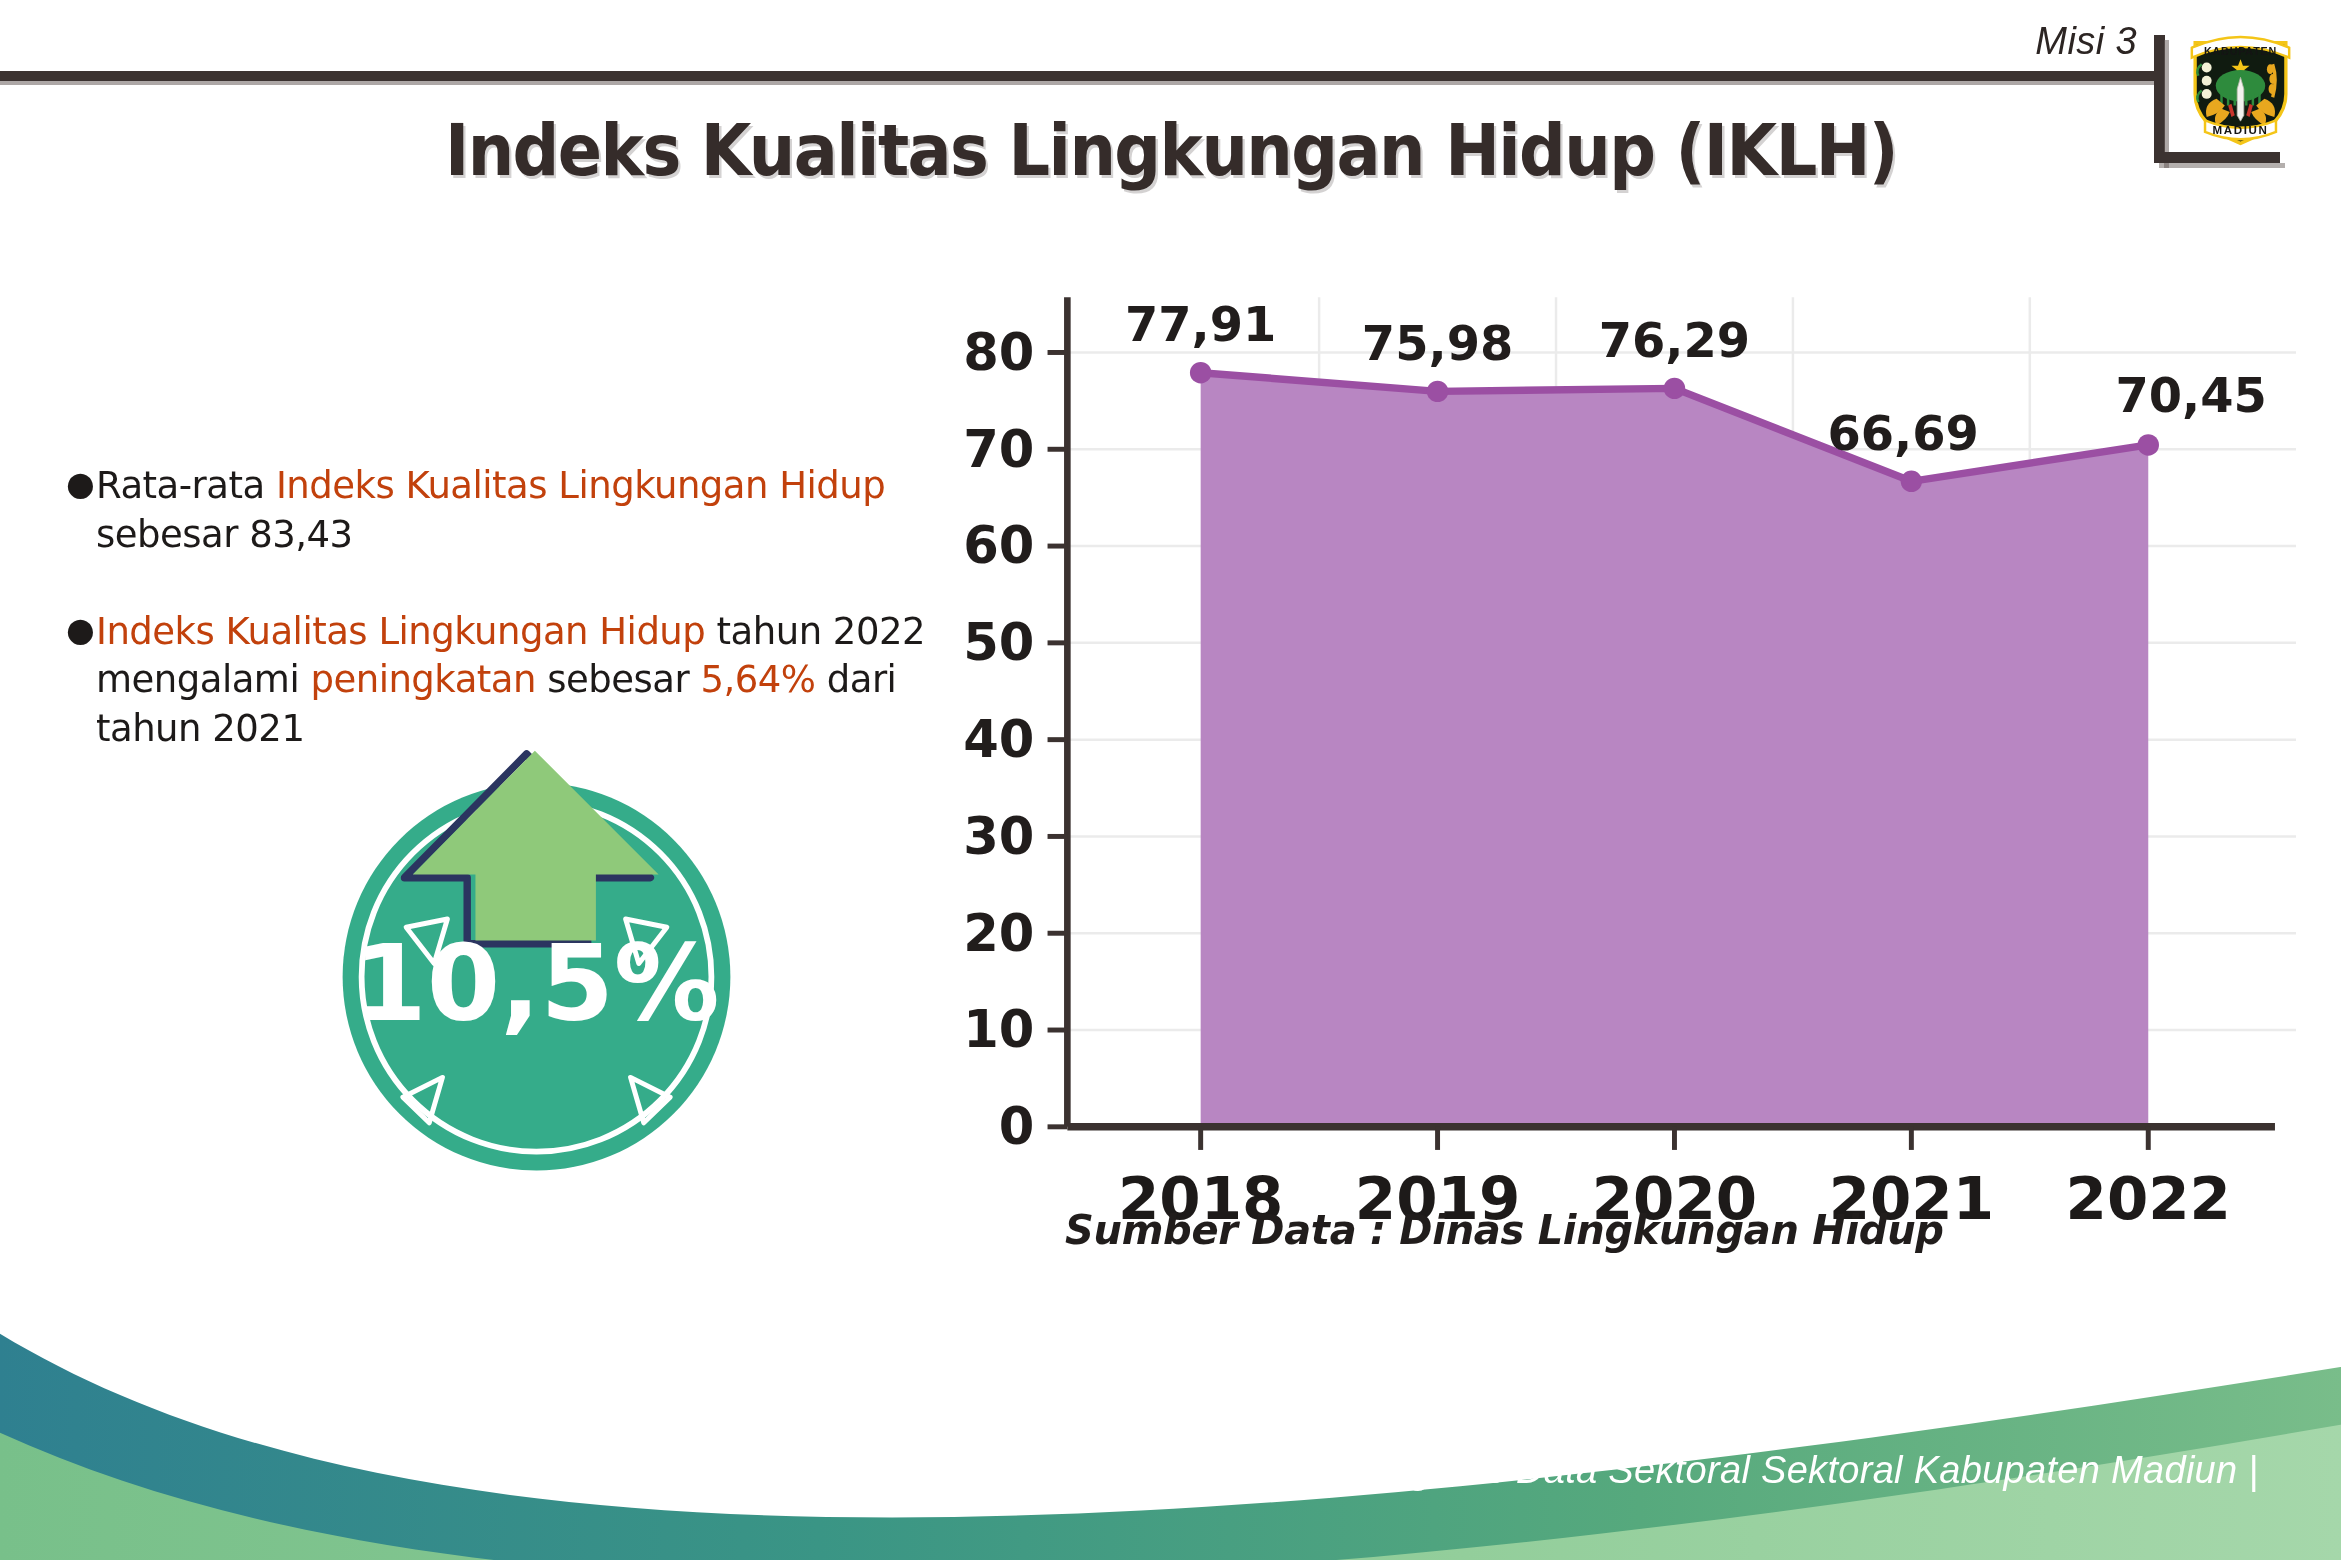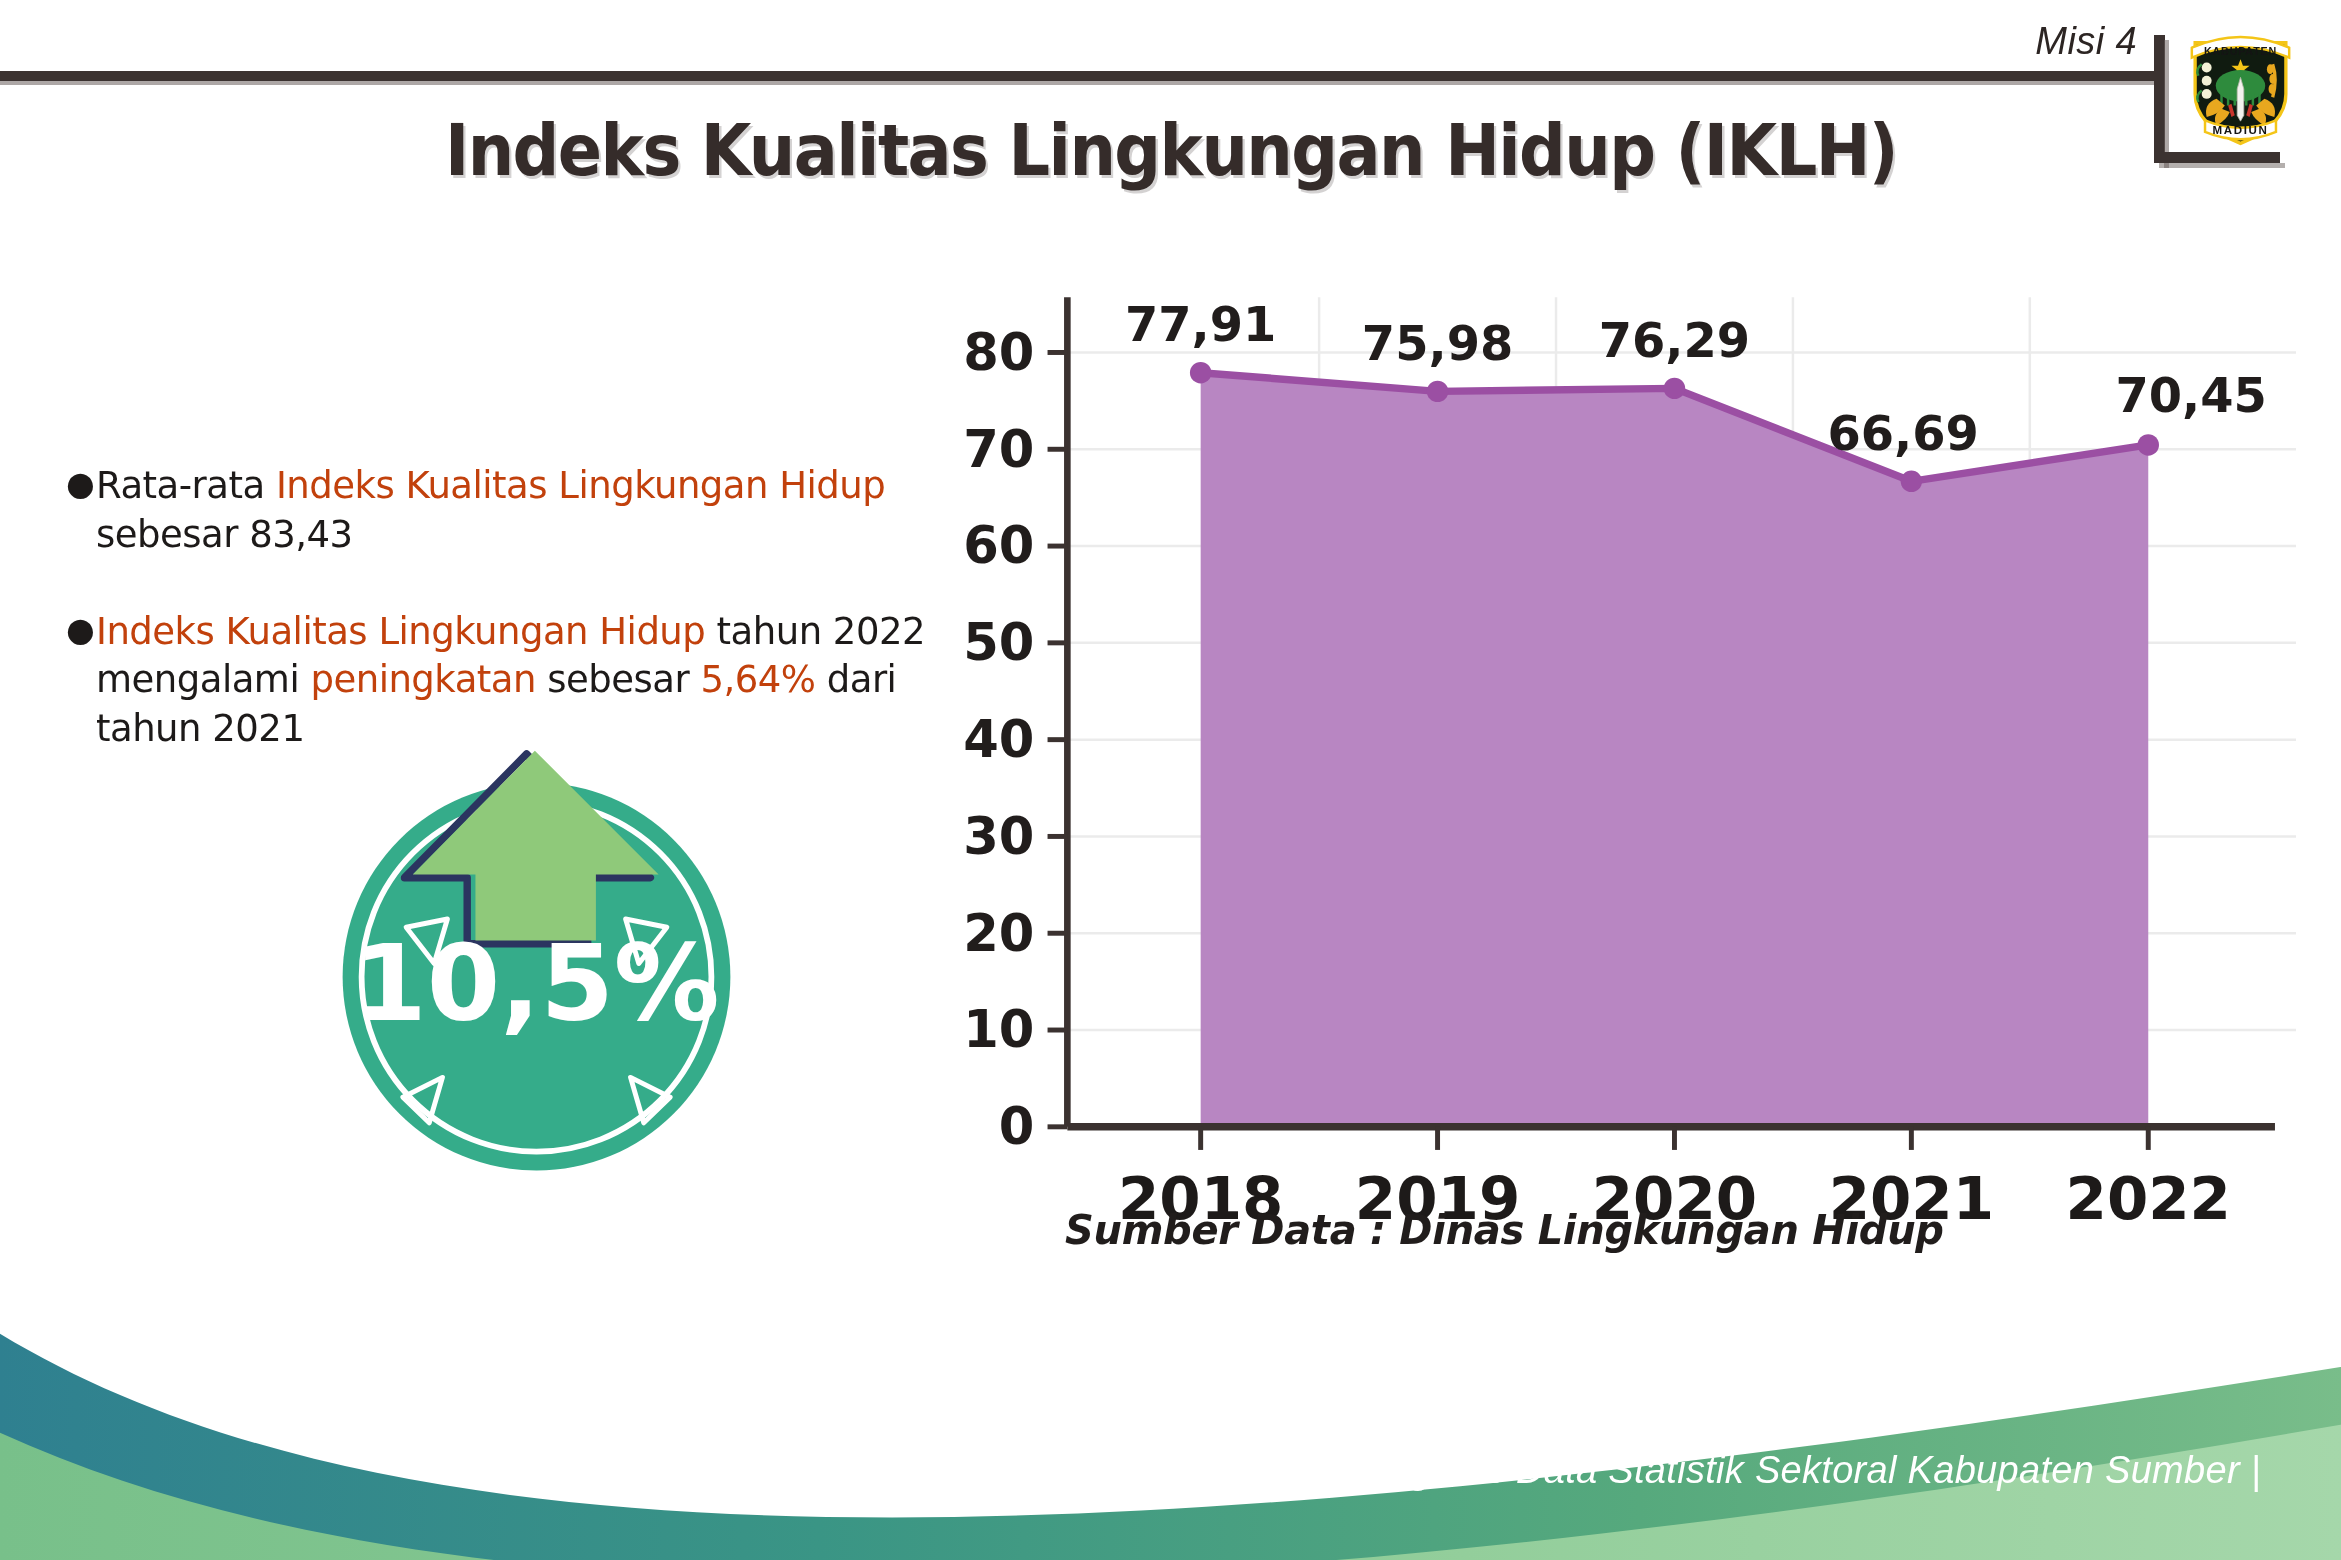--- a/index.html
+++ b/index.html
@@ -186,21 +186,21 @@
 </head>
 <body>
 
 <div id="header-rule"></div>
 <div id="header-rule-shadow"></div>
 <div id="header-vrule"></div>
 <div id="header-vrule-shadow"></div>
 <div id="header-bracket-bottom"></div>
 <div id="header-bracket-bottom-shadow"></div>
 
-<div id="misi-label">Misi 4</div>
+<div id="misi-label">Misi 3</div>
 
 <svg id="crest" viewBox="0 0 134 160">
 
   <path d="M12 30 L122 30 L122 92 Q122 130 67 152 Q12 130 12 92 Z" fill="#101b10" stroke="#f4c518" stroke-width="4"></path>
 
   <path d="M8 36 Q67 10 126 36 L126 48 Q67 22 8 48 Z" fill="#ffffff" stroke="#f4c518" stroke-width="3"></path>
   <text x="67" y="45" font-size="13" font-weight="bold" text-anchor="middle" fill="#141414" font-family="Liberation Sans, sans-serif" letter-spacing="1">KABUPATEN</text>
 
   <polygon points="67,50 70,58 78,58 71.5,63 74,71 67,66 60,71 62.5,63 56,58 64,58" fill="#f4c518"></polygon>
 
@@ -374,14 +374,14 @@
       </linearGradient>
     </defs>
 
     <path d="M0 55 C520 370 1450 320 2836 95 L2836 330 L0 330 Z" fill="url(#gradDark)"></path>
 
     <path d="M0 175 C560 430 1480 400 2836 165 L2836 330 L0 330 Z" fill="url(#gradLight)"></path>
   </svg>
 
 </div>
 
-<div id="footer-text">Media Infografis Data Statistik Sektoral Kabupaten Sumber  |</div>
+<div id="footer-text">Media Infografis Data Sektoral Sektoral Kabupaten Madiun  |</div>
 
 
 </body></html>

